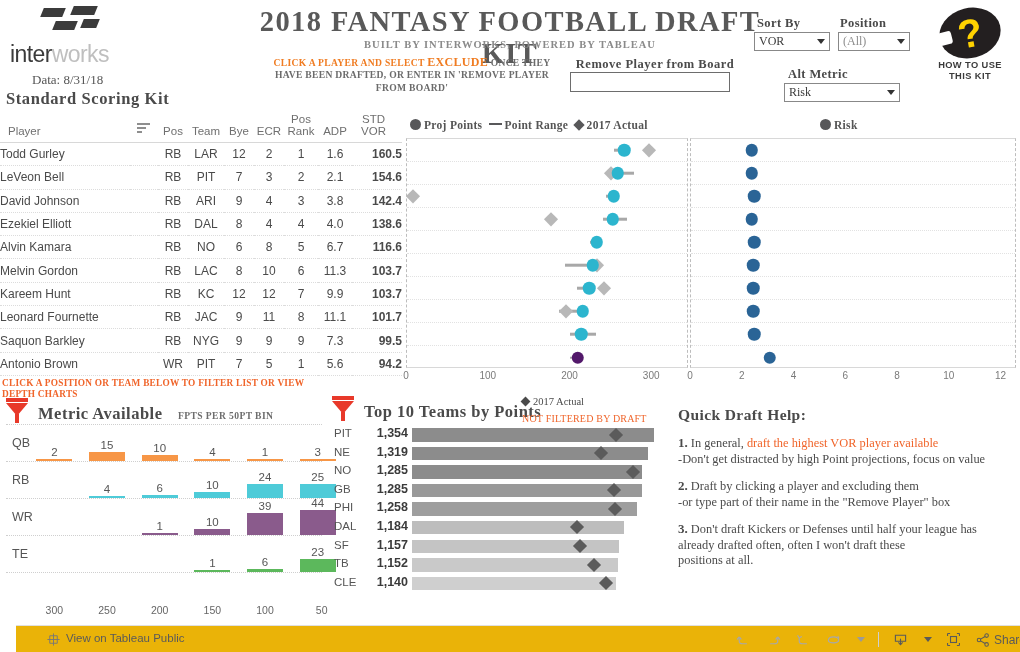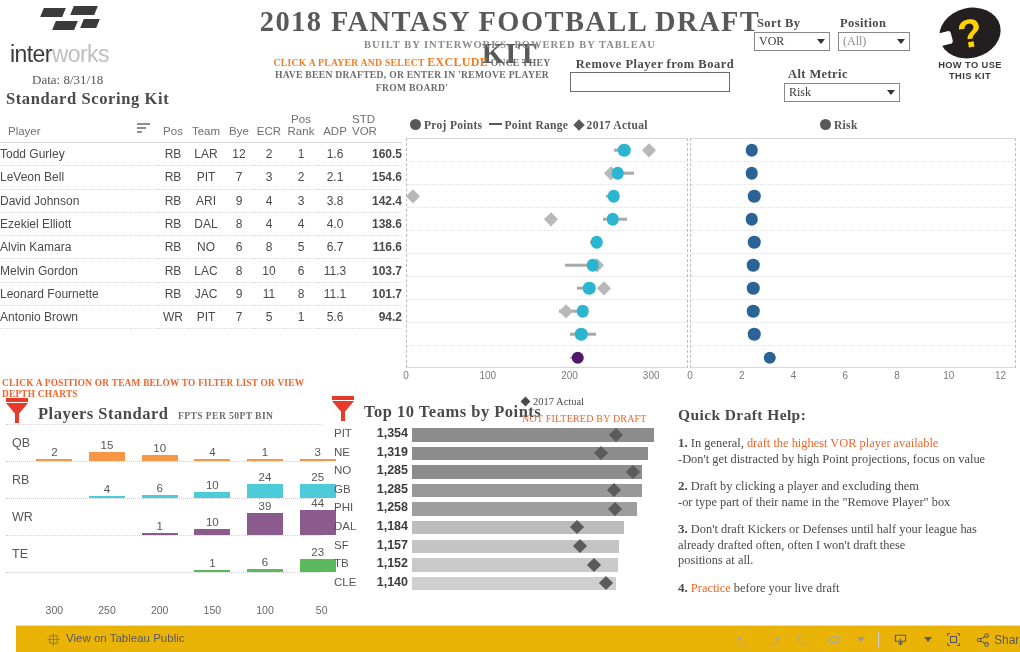--- a/index.html
+++ b/index.html
@@ -98,21 +98,21 @@
   }
   #player-table thead th .stack { display:block; font-size:11.5px; line-height:12px; }
   #player-table tbody td { font-size:12px; color:#4a4a4a; height:23.3px;
     border-bottom:1px dotted #dcdcdc; padding:0; }
   td.c-player { padding-left:8px; text-align:left; font-size:13.2px; color:#3f3f3f; }
   th.c-player { text-align:left; padding-left:8px !important; }
   td.c-pos, td.c-team, td.c-bye, td.c-ecr, td.c-prank, td.c-adp { text-align:center;
     font-size:11.8px; color:#555; }
   td.c-vor { text-align:right; padding-right:7px; font-size:15px; font-weight:bold;
     color:#3b3b3b; }
-  th.c-vor { text-align:left; padding-right:7px !important; }
+  th.c-vor { text-align:center; padding-right:7px !important; }
   .w-player{width:130px}.w-sort{width:28px}.w-pos{width:30px}.w-team{width:36px}
   .w-bye{width:30px}.w-ecr{width:30px}.w-prank{width:34px}.w-adp{width:34px}
   .w-vor{width:50px}
   #sort-icon { display:inline-block; width:14px; }
   #sort-icon b { display:block; background:#8e8e8e; height:1.6px; margin-bottom:2.4px; }
   #sort-icon b:nth-child(1){width:13px}
   #sort-icon b:nth-child(2){width:9px}
   #sort-icon b:nth-child(3){width:5px}
 
   
@@ -362,29 +362,51 @@
           <td class="w-sort"></td>
           <td class="c-pos w-pos">RB</td>
           <td class="c-team w-team">LAC</td>
           <td class="c-bye w-bye">8</td>
           <td class="c-ecr w-ecr">10</td>
           <td class="c-prank w-prank">6</td>
           <td class="c-adp w-adp">11.3</td>
           <td class="c-vor w-vor">103.7</td>
         </tr>
         <tr>
+          <td class="c-player w-player">Kareem Hunt</td>
+          <td class="w-sort"></td>
+          <td class="c-pos w-pos">RB</td>
+          <td class="c-team w-team">KC</td>
+          <td class="c-bye w-bye">12</td>
+          <td class="c-ecr w-ecr">12</td>
+          <td class="c-prank w-prank">7</td>
+          <td class="c-adp w-adp">9.9</td>
+          <td class="c-vor w-vor">103.7</td>
+        </tr>
+        <tr>
           <td class="c-player w-player">Leonard Fournette</td>
           <td class="w-sort"></td>
           <td class="c-pos w-pos">RB</td>
           <td class="c-team w-team">JAC</td>
           <td class="c-bye w-bye">9</td>
           <td class="c-ecr w-ecr">11</td>
           <td class="c-prank w-prank">8</td>
           <td class="c-adp w-adp">11.1</td>
           <td class="c-vor w-vor">101.7</td>
+        </tr>
+        <tr>
+          <td class="c-player w-player">Saquon Barkley</td>
+          <td class="w-sort"></td>
+          <td class="c-pos w-pos">RB</td>
+          <td class="c-team w-team">NYG</td>
+          <td class="c-bye w-bye">9</td>
+          <td class="c-ecr w-ecr">9</td>
+          <td class="c-prank w-prank">9</td>
+          <td class="c-adp w-adp">7.3</td>
+          <td class="c-vor w-vor">99.5</td>
         </tr>
         <tr>
           <td class="c-player w-player">Antonio Brown</td>
           <td class="w-sort"></td>
           <td class="c-pos w-pos">WR</td>
           <td class="c-team w-team">PIT</td>
           <td class="c-bye w-bye">7</td>
           <td class="c-ecr w-ecr">5</td>
           <td class="c-prank w-prank">1</td>
           <td class="c-adp w-adp">5.6</td>
@@ -502,21 +524,21 @@
       <span style="left: 310.476px;">12</span>
     </div>
 </div>
 
 <div id="note-filter">CLICK A POSITION OR TEAM BELOW TO FILTER LIST OR VIEW DEPTH CHARTS</div>
 <div id="funnel-1" class="funnel">
   <span class="top"></span>
     <span class="cone"></span>
     <span class="stem"></span>
 </div>
-<div id="avail-title">Players Standard</div>
+<div id="avail-title">Metric Available</div>
 <div id="avail-sub">FPTS PER 50PT BIN</div>
 <div id="avail-chart">
     <div class="arow">
       <div class="rlabel">QB</div>
       <div class="acell" style="left: 30.3333px;">
         <div class="val" style="bottom: 3px;">2</div>
         <div class="bar" style="height: 2px; background: rgb(247, 150, 70);"></div>
       </div>
       <div class="acell" style="left: 83px;">
         <div class="val" style="bottom: 9.52273px;">15</div>
@@ -690,21 +712,20 @@
       </div>
     </div>
   </div>
 
 <div id="help-panel">
   <div id="help-title">Quick Draft Help:</div>
   <div id="help-items">
       <div class="hitem"><b class="num">1.</b><span> In general, </span><span class="hl-or">draft the highest VOR player available</span><br><span>-Don't get distracted by high Point projections, focus on value</span></div>
       <div class="hitem"><b class="num">2.</b><span> Draft by clicking a player and excluding them</span><br><span>   -or type part of their name in the "Remove Player" box</span></div>
       <div class="hitem"><b class="num">3.</b><span> Don't draft Kickers or Defenses until half your league has</span><br><span>already drafted often, often I won't draft these</span><br><span>positions at all.</span></div>
-      <div class="hitem"><b class="num">4.</b><span> </span><span class="hl-or">Practice</span><span> before your live draft</span></div>
     </div>
 </div>
 
 <div id="toolbar">
   <svg id="tb-tableau-icon" viewBox="0 0 16 16">
     <g stroke="#777" stroke-width="1" fill="none">
       <line x1="8" y1="1.5" x2="8" y2="14.5"></line>
         <line x1="1.5" y1="8" x2="14.5" y2="8"></line>
       <line x1="4" y1="4" x2="4" y2="12"></line>
         <line x1="12" y1="4" x2="12" y2="12"></line>

